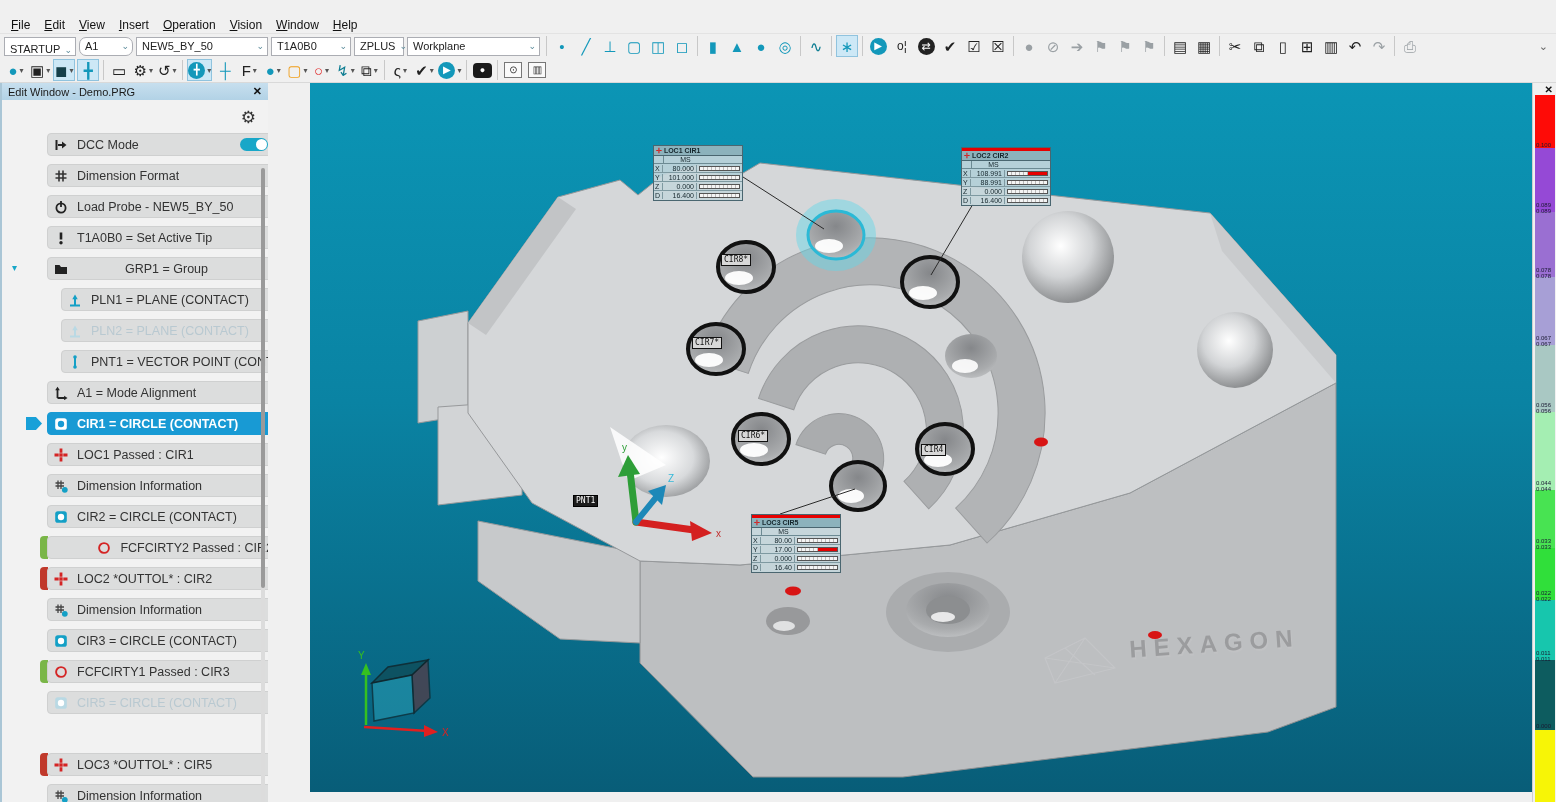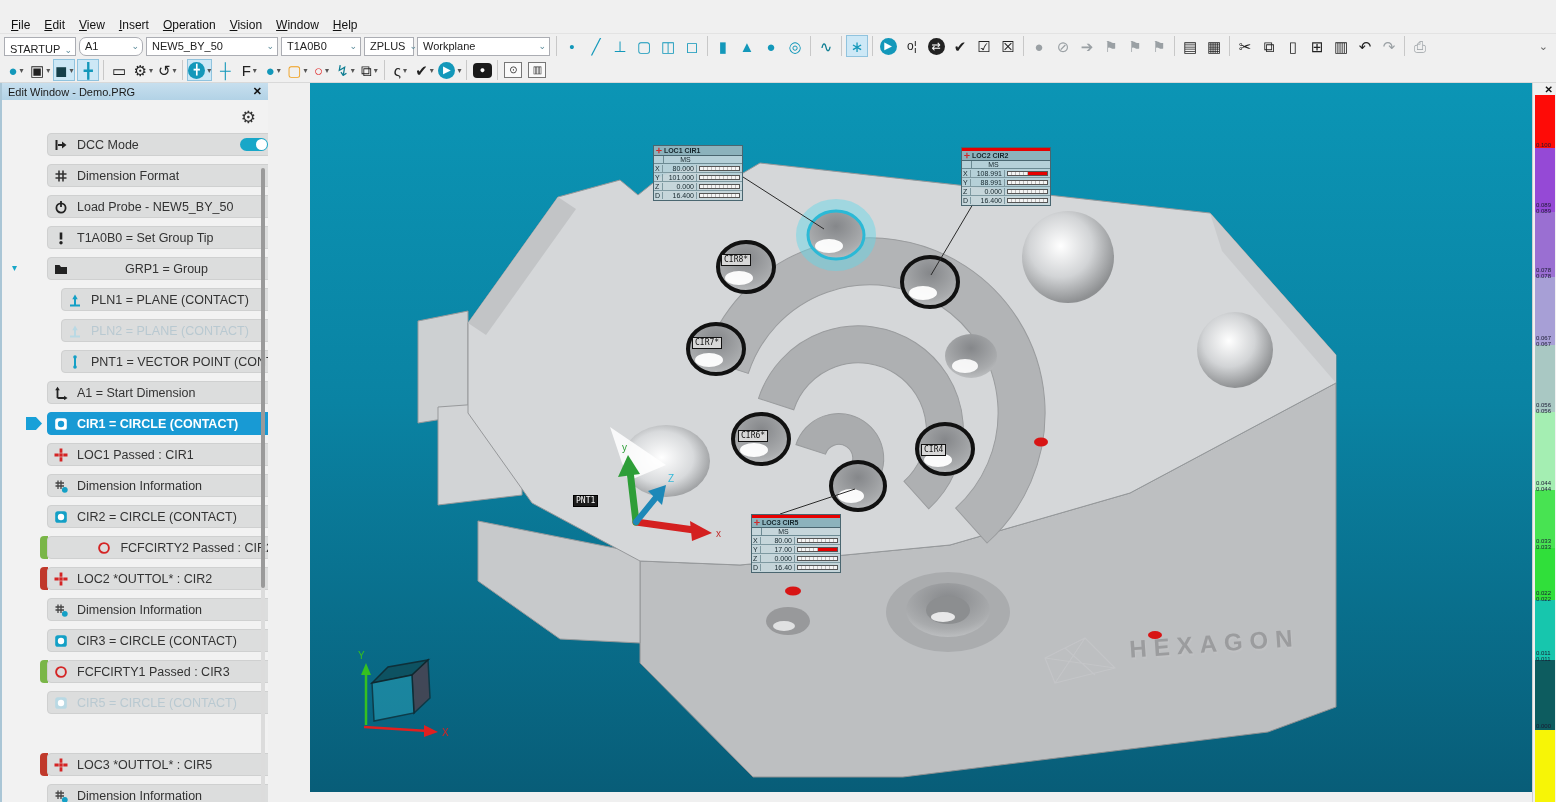--- a/index.html
+++ b/index.html
@@ -99,21 +99,21 @@
       <span class="menu-item"><u>W</u>indow</span>
       <span class="menu-item"><u>H</u>elp</span>
     </div>
 
   <div id="toolbar1">
     <span id="combos" style="display: flex;">
         <span class="combo" style="width: 72px; align-items: flex-end;">
           <span>STARTUP</span>
           <span class="arr">⌄</span>
         </span>
-        <span class="combo" style="width: 64px; border-radius: 7px;">
+        <span class="combo" style="width: 54px; border-radius: 7px;">
           <span>A1</span>
           <span class="arr">⌄</span>
         </span>
         <span class="combo" style="width: 132px;">
           <span>NEW5_BY_50</span>
           <span class="arr">⌄</span>
         </span>
         <span class="combo" style="width: 80px;">
           <span>T1A0B0</span>
           <span class="arr">⌄</span>
@@ -363,21 +363,21 @@
           </span>
           <span class="lbl">Load Probe - NEW5_BY_50</span>
         </div>
         <div class="prow" style="top: 93px;">
           <span class="ic">
             <svg width="14" height="14" viewBox="0 0 14 14">
               <path d="M7 1.5v7" stroke="#222" stroke-width="2.6"></path>
               <circle cx="7" cy="11.8" r="1.7" fill="#222"></circle>
             </svg>
           </span>
-          <span class="lbl">T1A0B0 = Set Group Tip</span>
+          <span class="lbl">T1A0B0 = Set Active Tip</span>
         </div>
         <span class="expander" style="top: 129px;">▾</span>
         <div class="prow" style="top: 124px; gap: 48px;">
           <span class="ic">
             <svg width="14" height="14" viewBox="0 0 14 14">
               <path d="M1 3h4.5L7 5h6v7H1z" fill="#222"></path>
             </svg>
           </span>
           <span class="lbl">GRP1 = Group</span>
         </div>
@@ -429,21 +429,21 @@
             <circle cx="8" cy="6" r="2.7" fill="#18a0d8" stroke="#18a0d8" stroke-width="1.2"></circle>
           </svg></span>
         <div class="prow" style="top: 248px;">
           <span class="ic">
             <svg width="14" height="14" viewBox="0 0 14 14">
               <path d="M3.5 12V3.5M3.5 12H12" stroke="#222" stroke-width="1.8" fill="none"></path>
               <path d="M3.5 0.8l-2.3 3.4h4.6z" fill="#222"></path>
               <path d="M13.5 12l-3.4-2.3v4.6z" fill="#222"></path>
             </svg>
           </span>
-          <span class="lbl">A1 = Start Dimension</span>
+          <span class="lbl">A1 = Mode Alignment</span>
         </div>
         <span class="sel-marker" style="top: 284px;"></span>
         <div class="prow sel" style="top: 279px;">
           <span class="ic">
             <svg width="14" height="14" viewBox="0 0 14 14">
               <rect x="1.2" y="1.2" width="11.6" height="11.6" rx="2.6" fill="#fff"></rect>
               <circle cx="7" cy="7" r="3.2" fill="#189ad4"></circle>
             </svg>
           </span>
           <span class="lbl">CIR1 = CIRCLE (CONTACT)</span>

